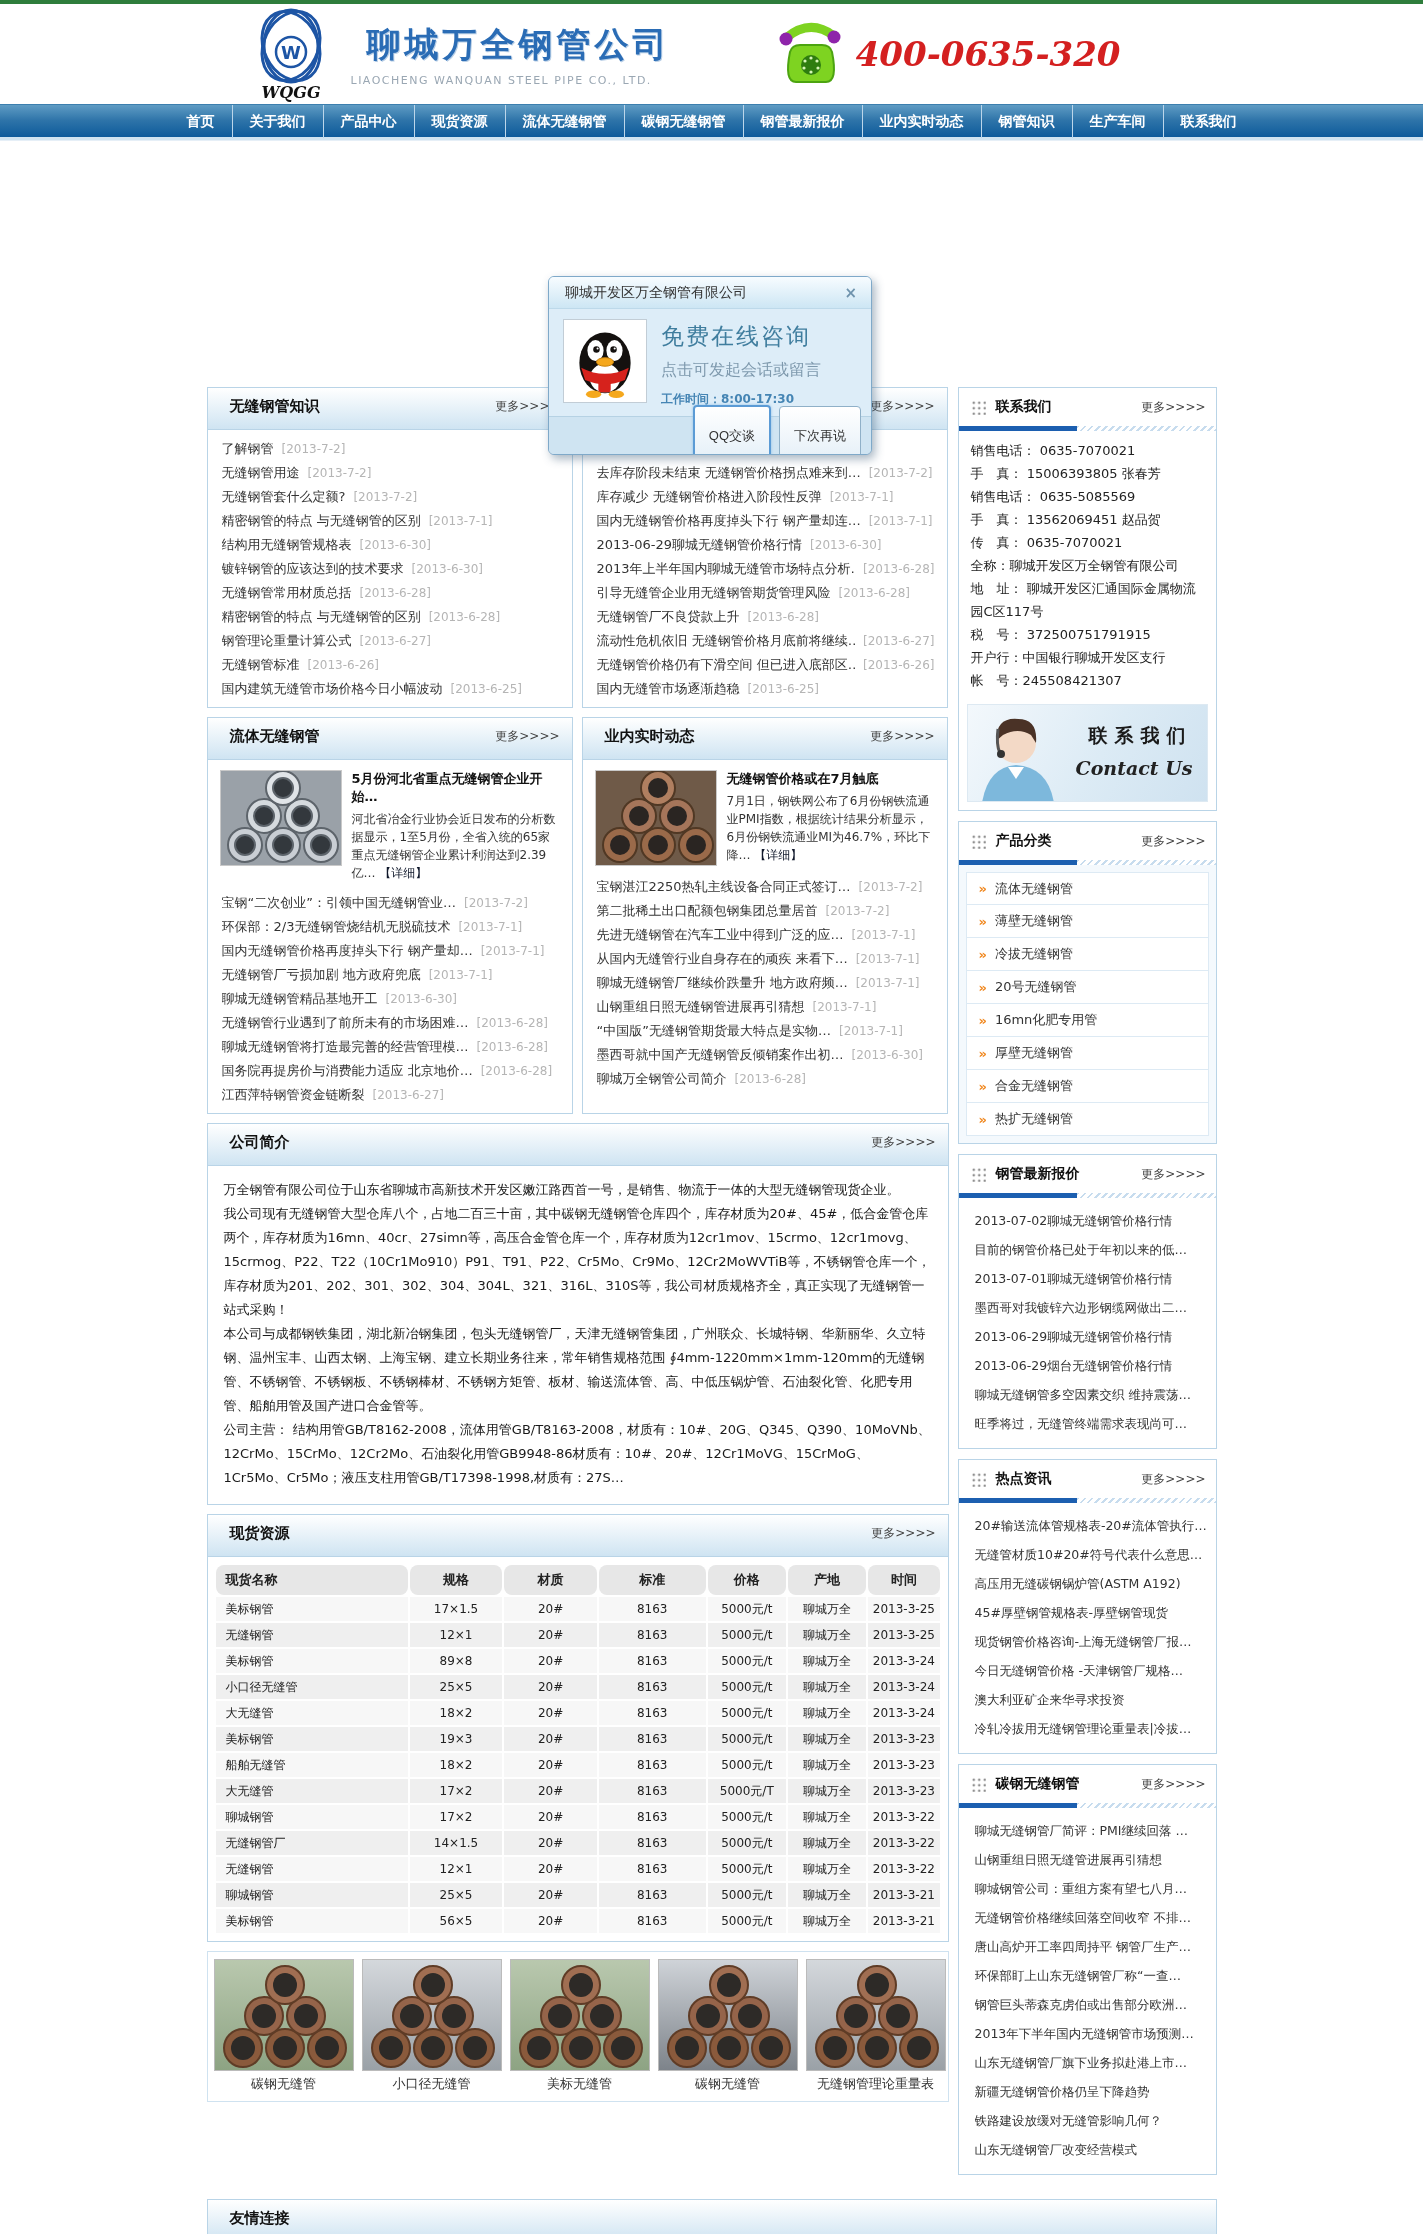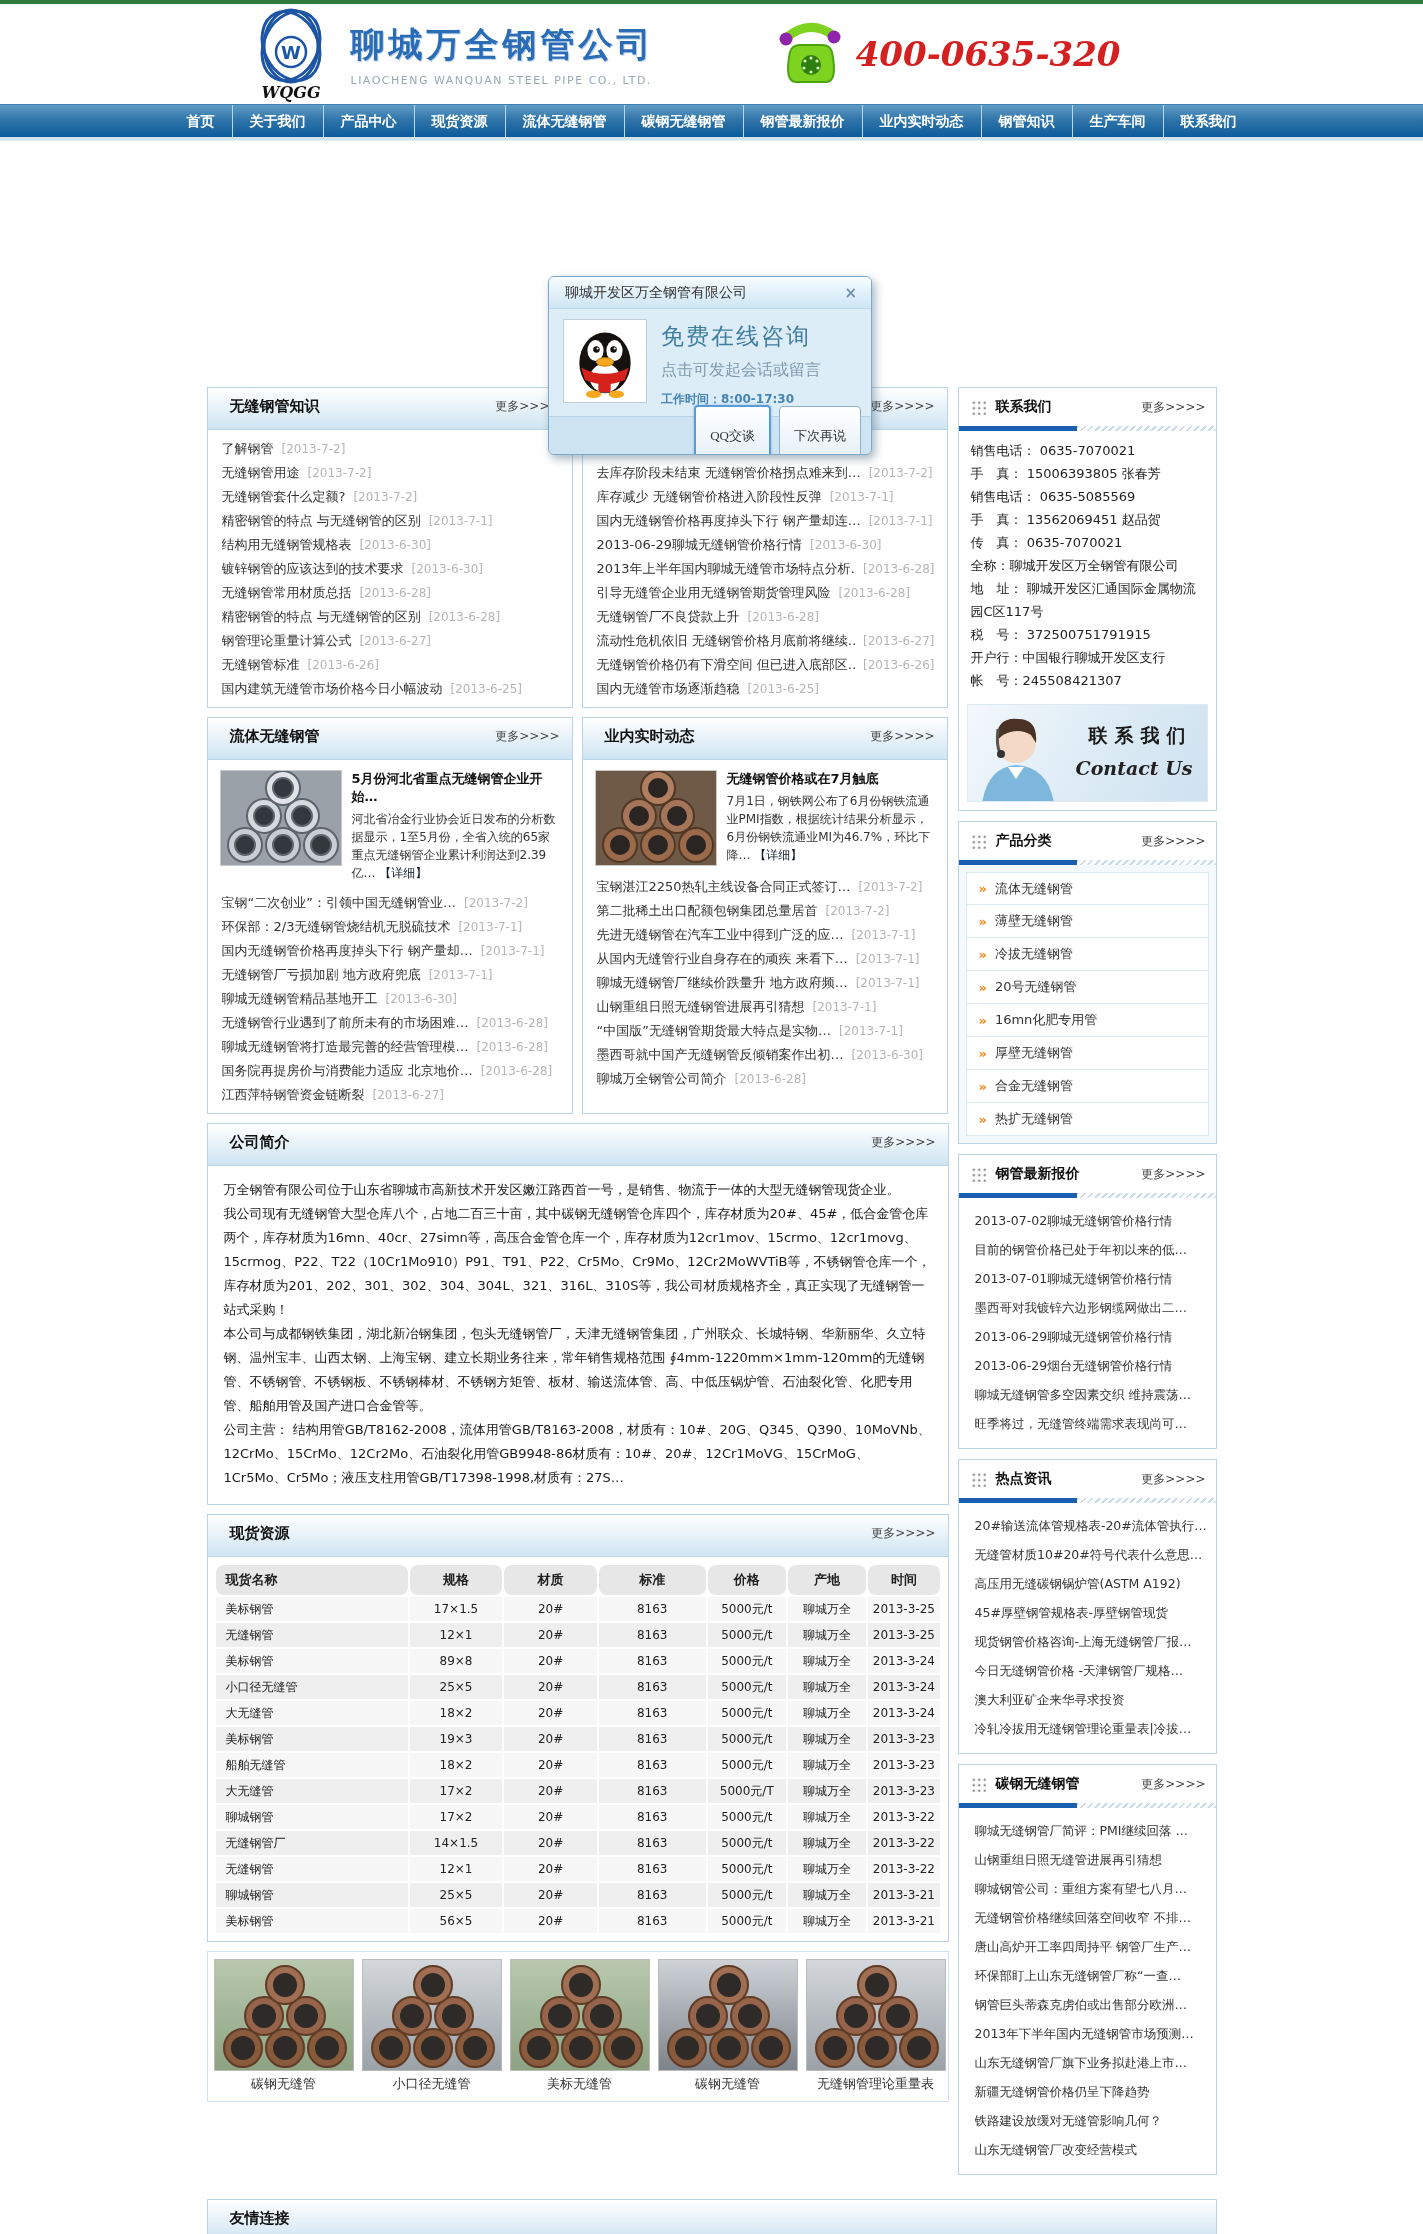--- a/index.html
+++ b/index.html
@@ -4,21 +4,21 @@
 <style>
   * { box-sizing: border-box; margin: 0; padding: 0; }
   body { width: 1423px; background:#fff; font-family:"DejaVu Sans","Liberation Sans",sans-serif; color:#333; }
   .page { position:relative; width:1423px; min-height:2234px; background:#fff; overflow:hidden; }
 
   
   .topline { height:4px; background:#2e7d3c; }
   .hdr { width:1010px; margin:0 auto; height:100px; display:flex; align-items:center; position:relative; }
   .logo-wrap { display:flex; align-items:center; margin-left:38px; }
   .brand { margin-left:14px; }
-  .brand-cn { font-size:34px; font-weight:bold; color:#2a6cb5; letter-spacing:4px; text-shadow:1px 1px 0 #b9cfe6; }
+  .brand-cn { font-size:34px; font-weight:bold; color:#2a6cb5; letter-spacing:4px; text-shadow:1px 1px 0 #b9cfe6;margin-left:16px; }
   .brand-en { font-size:11px; color:#9aa7b3; letter-spacing:1.5px; margin-top:6px; }
   .phone-wrap { margin-left:auto; margin-right:96px; display:flex; align-items:center; }
   .phone-num { font-family:"DejaVu Serif","Liberation Serif",serif; font-style:italic; font-weight:bold; font-size:34px; color:#d42020; margin-left:10px; }
 
   
   .nav { height:33px; background:linear-gradient(#5f9cc4 0%, #2e74a9 48%, #0d5a9b 100%); border-top:1px solid #3c7fae; }
   .nav ul { list-style:none; width:1060px; margin:0 auto; display:flex; justify-content:center; align-items:center; height:100%; }
   .nav li { color:#fff; font-size:14px; font-weight:bold; padding:0 17px; line-height:33px; white-space:nowrap; cursor:pointer; }
   .nav li + li { border-left:1px solid #bcd6ea; }
   .nav-sub { height:4px; background:#cfe3f1; border-bottom:1px solid #e6eff7; }
@@ -106,21 +106,21 @@
   .qq { position:absolute; left:548px; top:276px; width:324px; z-index:60; border:1px solid #7fa9c9; border-radius:6px; box-shadow:3px 4px 10px rgba(60,90,120,.45); background:#ddedf8; overflow:hidden; }
   .qq-head { height:32px; display:flex; align-items:center; justify-content:space-between; padding:0 10px 0 16px; background:linear-gradient(#f7fcff,#cde6f4); border-bottom:1px solid #bdd9ea; font-size:14px; color:#333; }
   .qq-close { font-size:15px; font-weight:bold; color:#6f93ad; cursor:pointer; padding:0 4px; }
   .qq-body { display:flex; padding:10px 12px 8px 14px; }
   .qq-avatar { width:84px; height:84px; background:#fff; border:1px solid #c2cdd6; flex:none; display:flex; align-items:center; justify-content:center; }
   .qq-texts { margin-left:14px; padding-top:2px; }
   .qq-h1 { font-size:23px; color:#3f7d9e; letter-spacing:2px; }
   .qq-h2 { font-size:16px; color:#7e99ad; margin-top:8px; }
   .qq-time { font-size:12px; color:#4585b4; font-weight:bold; margin-top:10px; }
   .qq-foot { height:38px; background:#cfe4f2; border-top:1px solid #b6d2e4; display:flex; align-items:center; justify-content:flex-end; padding-right:10px; gap:8px; }
-  .qq-btn { font-family:Liberation Serif, serif; font-size:13px; color:#333; background:linear-gradient(#ffffff,#e2eef7); border:1px solid #8fb0c8; border-radius:4px; padding:20px 14px; cursor:pointer; }
+  .qq-btn { font-family:Liberation Sans, sans-serif; font-size:13px; color:#333; background:linear-gradient(#ffffff,#e2eef7); border:1px solid #8fb0c8; border-radius:4px; padding:20px 14px; cursor:pointer; }
   .qq-btn.primary { border:2px solid #5b9bd5; box-shadow:0 0 3px #8fc1e8; }
 </style>
 </head>
 <body>
 
 <div class="page">
   <div class="topline"></div>
 
   <div class="hdr">
     <div class="logo-wrap">

